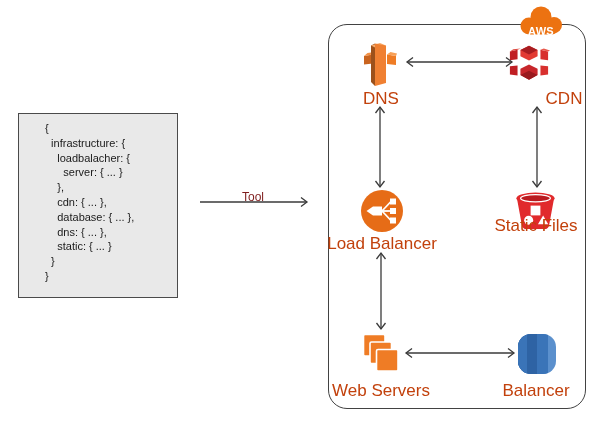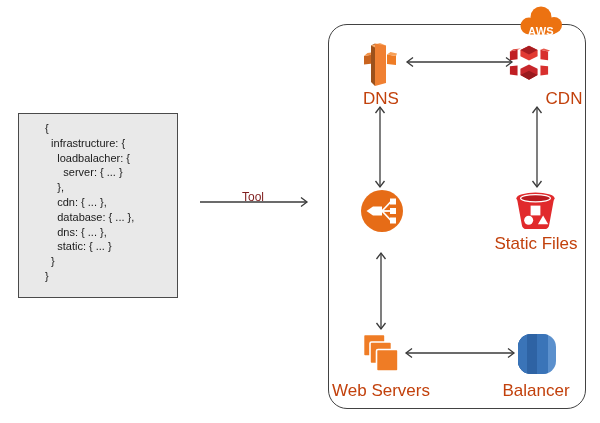--- a/index.html
+++ b/index.html
@@ -129,30 +129,31 @@
     <rect x="13" y="17.5" width="9" height="9" fill="#ffffff"></rect>
     <g stroke="#ffffff" stroke-width="1.8">
       <line x1="22" y1="22" x2="31" y2="12.5"></line>
       <line x1="22" y1="22" x2="31" y2="22"></line>
       <line x1="22" y1="22" x2="31" y2="31.5"></line>
     </g>
     <rect x="30" y="9.5" width="6" height="6" fill="#ffffff"></rect>
     <rect x="30" y="19" width="6" height="6" fill="#ffffff"></rect>
     <rect x="30" y="28.5" width="6" height="6" fill="#ffffff"></rect>
   </svg>
+  <div class="node-label" style="left:382px;top:234px">Load Balancer</div>
 
   <svg class="icon" style="left:513px;top:189px" width="45" height="43" viewBox="0 0 46 43">
     <path d="M4 9 L9 36 Q9.6 40.5 14 40.5 L32 40.5 Q36.4 40.5 37 36 L42 9 Z" fill="#e12a2c"></path>
     <ellipse cx="23" cy="9" rx="19.5" ry="5.8" fill="#e12a2c"></ellipse>
     <ellipse cx="23" cy="9" rx="15.2" ry="3.7" fill="#ba1b20" stroke="#ffffff" stroke-width="1.3"></ellipse>
     <rect x="18" y="16.5" width="10" height="10" fill="#ffffff"></rect>
     <circle cx="16" cy="31.5" r="4.6" fill="#ffffff"></circle>
     <polygon points="25.5,35.5 36,35.5 30.8,26.5" fill="#ffffff"></polygon>
   </svg>
-  <div class="node-label" style="left:536px;top:234px">Static Files</div>
+  <div class="node-label" style="left:536px;top:216px">Static Files</div>
 
   <svg class="connector" style="left:375px;top:248px" width="12" height="86" viewBox="0 0 12 86">
     <line x1="6" y1="5" x2="6" y2="81" stroke="#3a3a3a" stroke-width="1.3"></line>
     <polyline points="1.5,11 6,5 10.5,11" fill="none" stroke="#3a3a3a" stroke-width="1.3"></polyline>
     <polyline points="1.5,75 6,81 10.5,75" fill="none" stroke="#3a3a3a" stroke-width="1.3"></polyline>
   </svg>
 
   <svg class="icon" style="left:362px;top:331px" width="38" height="46" viewBox="0 0 38 42">
     <rect x="1.5" y="1.5" width="21.5" height="21.5" rx="1.5" fill="#ef7c25" stroke="#ffffff" stroke-width="1.6"></rect>
     <rect x="8" y="9" width="21.5" height="21.5" rx="1.5" fill="#ef7c25" stroke="#ffffff" stroke-width="1.6"></rect>

